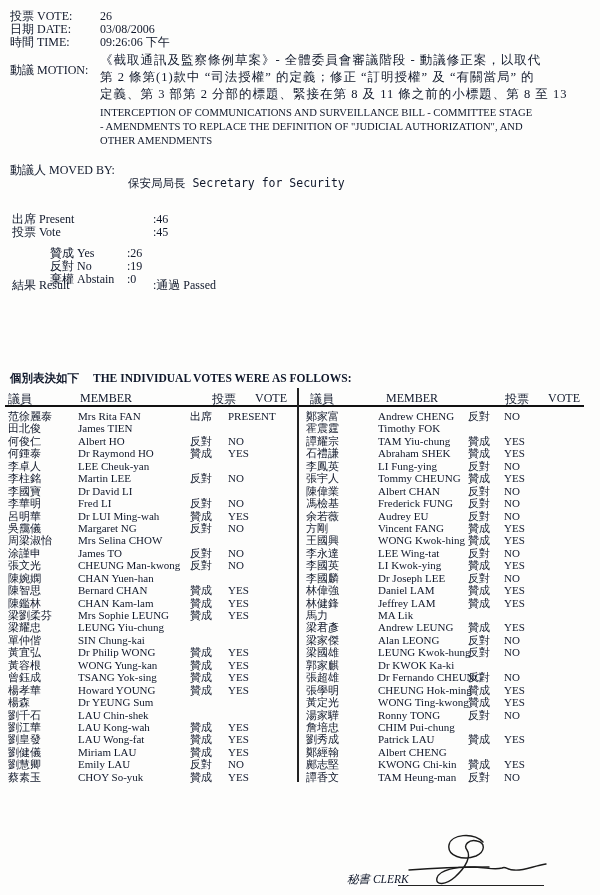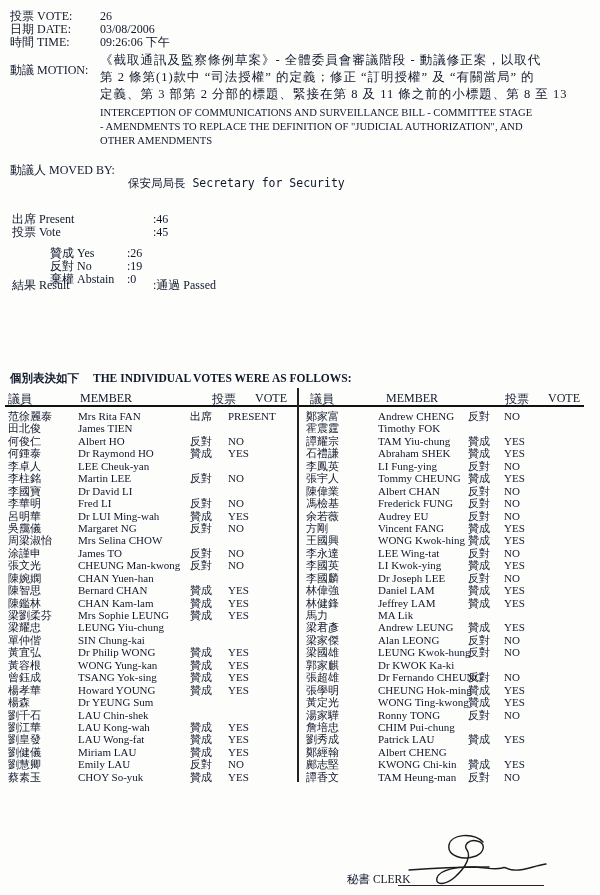--- a/index.html
+++ b/index.html
@@ -32,21 +32,21 @@
   .thick-line{position:absolute;top:405px;left:5px;width:579px;height:2px;background:#111;}
   .vdivider{position:absolute;left:297px;top:388px;width:2px;height:394px;background:#222;}
   .rows{position:absolute;top:410px;}
   .rows.left{left:8px;width:288px;}
   .rows.right{left:306px;width:292px;}
   .vrow{display:grid;height:12.45px;font-size:11px;line-height:12.3px;white-space:nowrap;}
   .rows.left .vrow{grid-template-columns:70px 112px 38px auto;}
   .rows.right .vrow{grid-template-columns:72px 90px 36px auto;}
   .vcell{overflow:visible;}
   
-  .clerk-label{left:347px;top:872px;font-size:11.5px;}
+  .clerk-label{left:347px;top:872px;font-size:11.5px;font-style:italic;}
   .clerk-line{position:absolute;left:398px;top:885px;width:146px;height:1.4px;background:#222;}
   .sig{position:absolute;left:403px;top:830px;}
   .sig path{fill:none;stroke:#1b1b1b;stroke-width:1.4;stroke-linecap:round;}
 </style>
 </head>
 <body>
 
 <div class="page">
 
   <div class="meta-row" style="top:10px">

